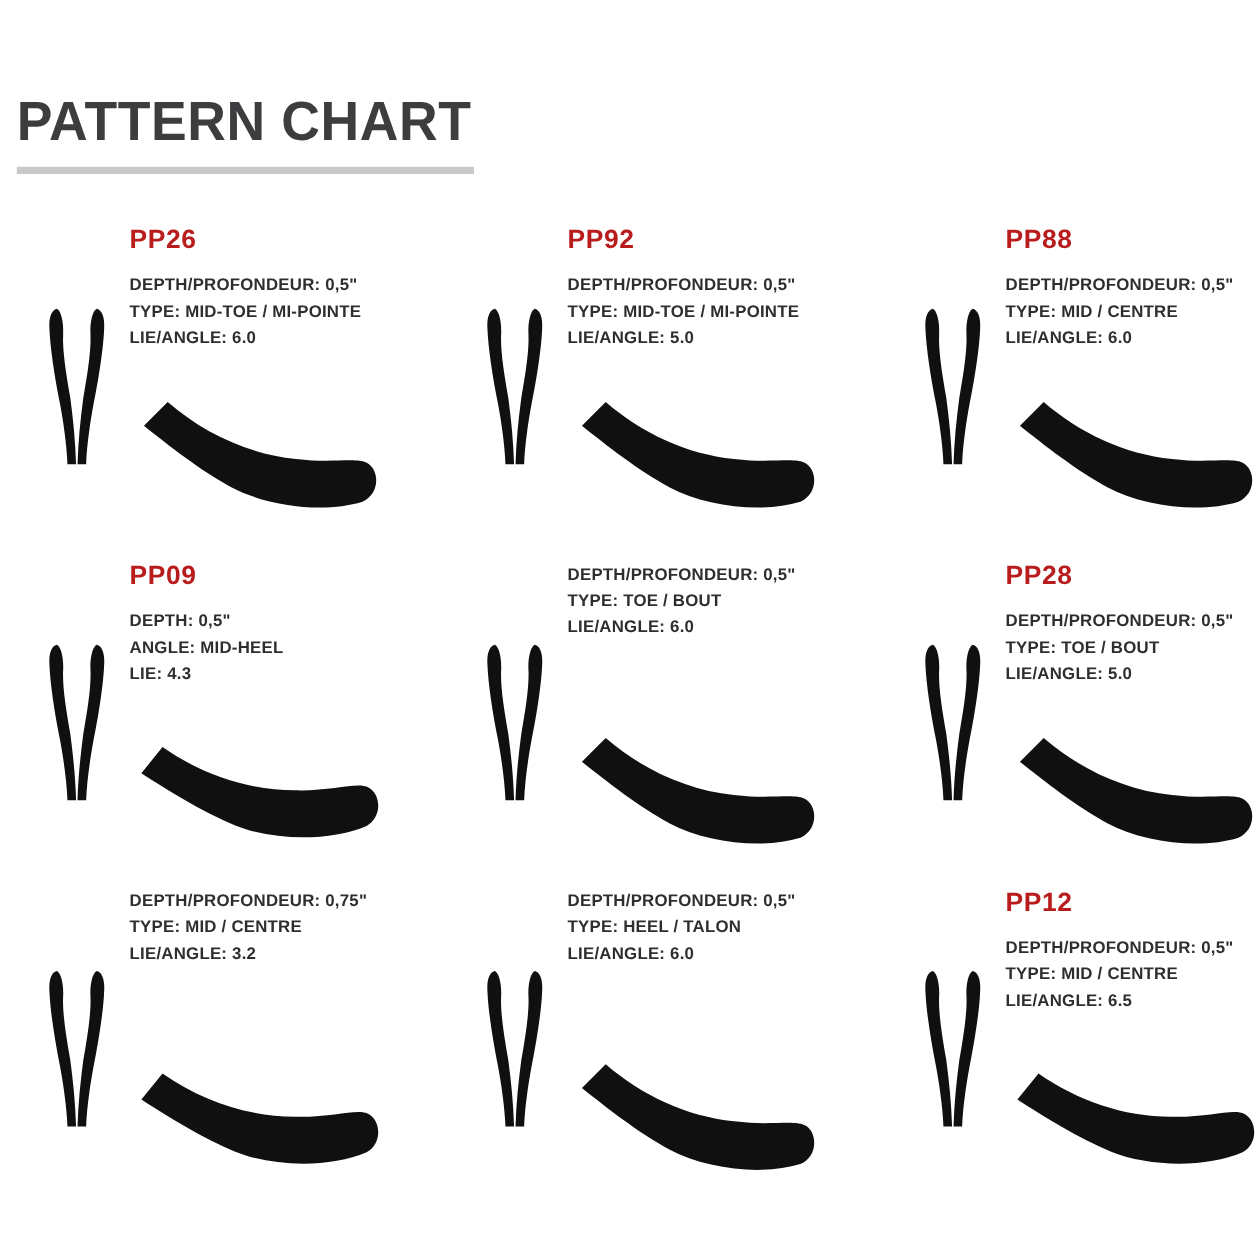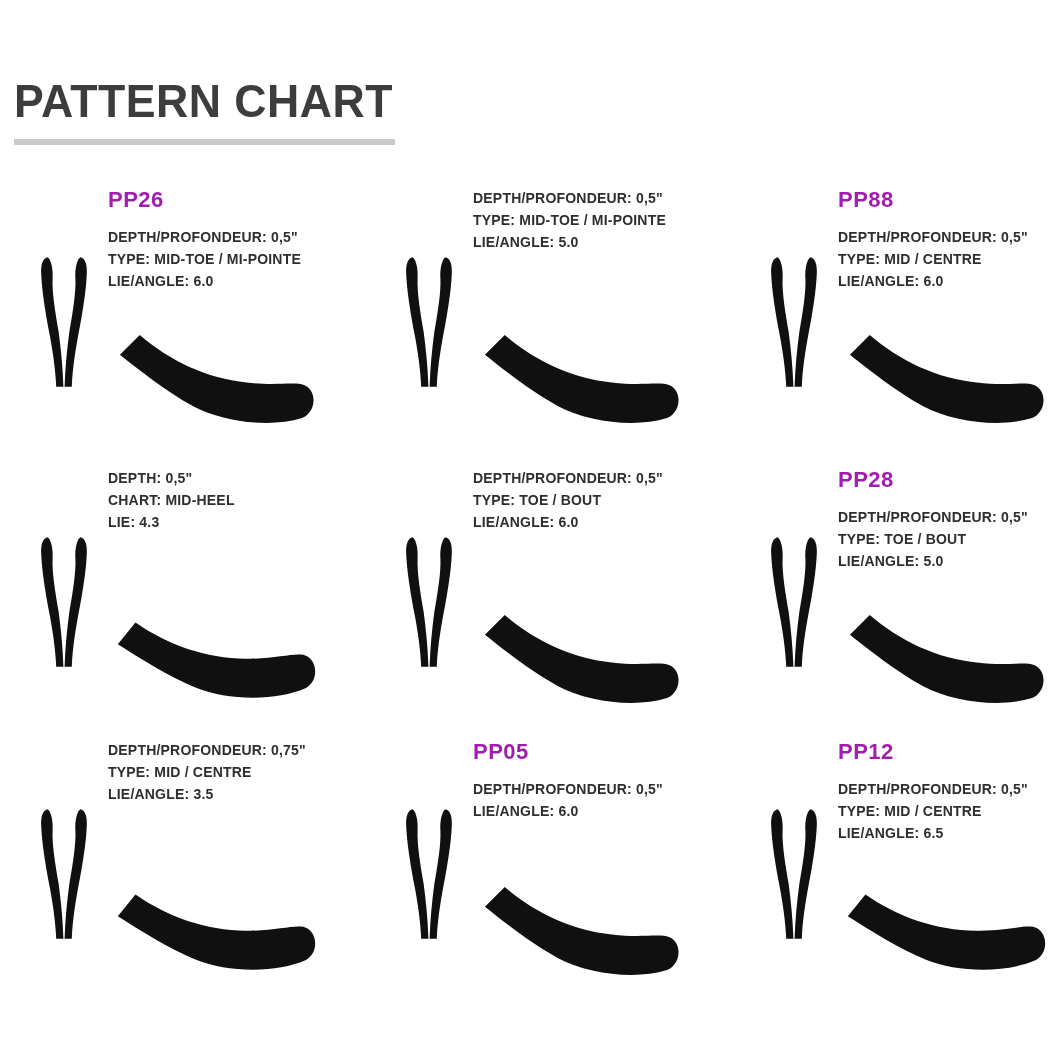--- a/index.html
+++ b/index.html
@@ -66,21 +66,21 @@
   .info {
     position: absolute;
     left: 88px;
     top: 2px;
     width: 270px;
   }
   .pattern-name {
     margin: 0 0 13px 0;
     font-size: 22px;
     font-weight: 800;
-    color: #a21caf;
+    color: #b91c1c;
     letter-spacing: 0.5px;
   }
   .spec {
     margin: 0;
     font-size: 14px;
     font-weight: 700;
     color: #2e2e30;
     line-height: 22px;
     letter-spacing: 0.2px;
     white-space: nowrap;
@@ -137,20 +137,21 @@
         </div>
     </section>
 
     <section class="cell">
       <div class="front">
           <svg viewBox="0 0 100 220">
             <use href="#front-pair"></use>
           </svg>
         </div>
       <div class="info">
+        <h2 class="pattern-name">PP92</h2>
         <p class="spec">DEPTH/PROFONDEUR: 0,5"</p>
         <p class="spec">TYPE: MID-TOE / MI-POINTE</p>
         <p class="spec">LIE/ANGLE: 5.0</p>
       </div>
       <div class="side">
           <svg viewBox="0 0 210 95">
             <use href="#side-blade"></use>
           </svg>
         </div>
     </section>
@@ -174,22 +175,23 @@
         </div>
     </section>
 
     <section class="cell tilt">
       <div class="front">
           <svg viewBox="0 0 100 220">
             <use href="#front-pair"></use>
           </svg>
         </div>
       <div class="info">
+        <h2 class="pattern-name">PP09</h2>
         <p class="spec">DEPTH: 0,5"</p>
-        <p class="spec">CHART: MID-HEEL</p>
+        <p class="spec">ANGLE: MID-HEEL</p>
         <p class="spec">LIE: 4.3</p>
       </div>
       <div class="side">
           <svg viewBox="0 0 210 95">
             <use href="#side-blade"></use>
           </svg>
         </div>
     </section>
 
     <section class="cell">
@@ -231,38 +233,38 @@
 
     <section class="cell tilt">
       <div class="front">
           <svg viewBox="0 0 100 220">
             <use href="#front-pair"></use>
           </svg>
         </div>
       <div class="info">
         <p class="spec">DEPTH/PROFONDEUR: 0,75"</p>
         <p class="spec">TYPE: MID / CENTRE</p>
-        <p class="spec">LIE/ANGLE: 3.5</p>
-      </div>
-      <div class="side">
-          <svg viewBox="0 0 210 95">
-            <use href="#side-blade"></use>
-          </svg>
-        </div>
-    </section>
-
-    <section class="cell">
-      <div class="front">
-          <svg viewBox="0 0 100 220">
-            <use href="#front-pair"></use>
-          </svg>
-        </div>
-      <div class="info">
-        <h2 class="pattern-name">PP05</h2>
-        <p class="spec">DEPTH/PROFONDEUR: 0,5"</p>
+        <p class="spec">LIE/ANGLE: 3.2</p>
+      </div>
+      <div class="side">
+          <svg viewBox="0 0 210 95">
+            <use href="#side-blade"></use>
+          </svg>
+        </div>
+    </section>
+
+    <section class="cell">
+      <div class="front">
+          <svg viewBox="0 0 100 220">
+            <use href="#front-pair"></use>
+          </svg>
+        </div>
+      <div class="info">
+        <p class="spec">DEPTH/PROFONDEUR: 0,5"</p>
+        <p class="spec">TYPE: HEEL / TALON</p>
         <p class="spec">LIE/ANGLE: 6.0</p>
       </div>
       <div class="side">
           <svg viewBox="0 0 210 95">
             <use href="#side-blade"></use>
           </svg>
         </div>
     </section>
 
     <section class="cell tilt">

